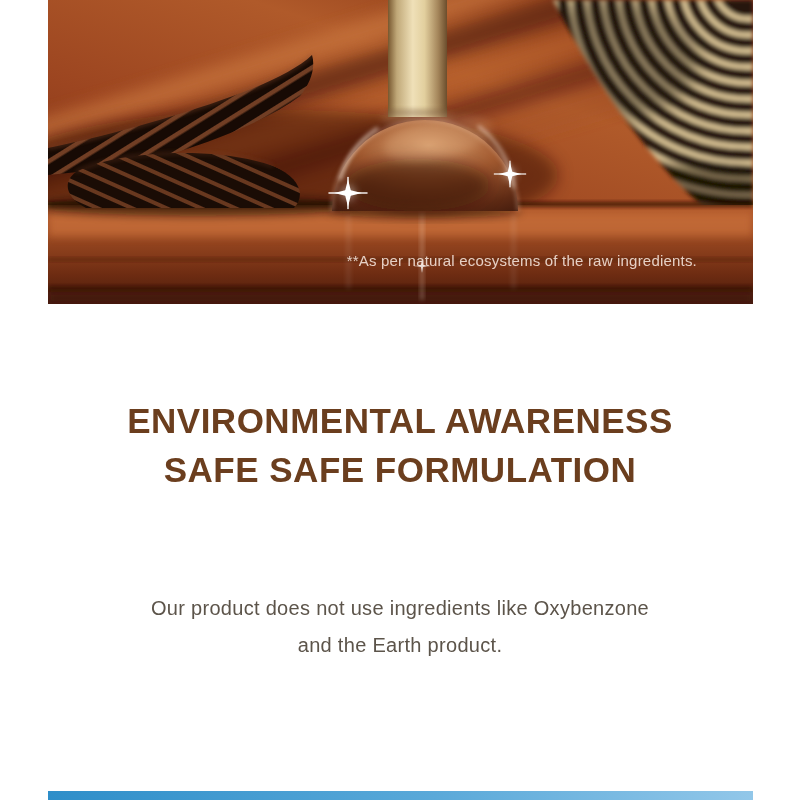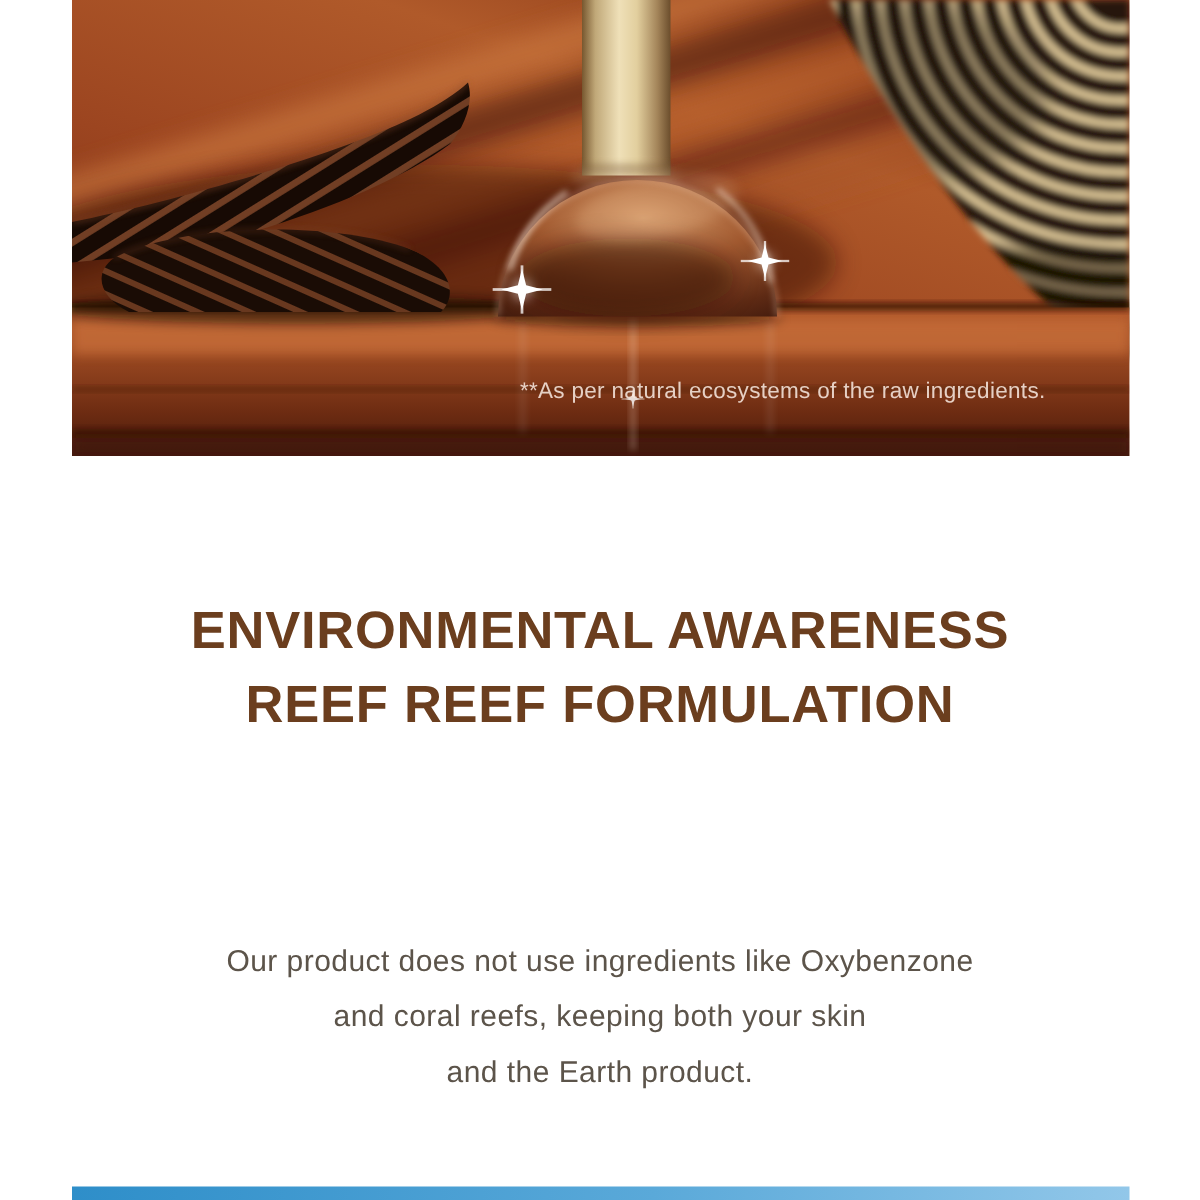--- a/index.html
+++ b/index.html
@@ -22,21 +22,21 @@
     position:absolute; top:396px; left:0; width:800px;
     text-align:center;
     color:#6b3e1e;
     font-weight:bold;
     font-size:35px; line-height:49px; letter-spacing:0.5px;
   }
   .bodytext {
     position:absolute; top:590px; left:0; width:800px;
     text-align:center;
     color:#5c544a;
-    font-size:20px; line-height:37px; letter-spacing:0.3px;margin-top:33px;
+    font-size:20px; line-height:37px; letter-spacing:0.3px;
   }
   .accent-strip {
     position:absolute; bottom:0; left:48px; width:705px; height:9px;
     background:linear-gradient(90deg,#2e8ec9 0%,#5aa9d9 55%,#92c7e9 100%);
   }
 </style>
 </head>
 <body>
 
 <div class="hero">
@@ -186,22 +186,21 @@
     <g>
       <use href="#spark" transform="translate(374,266) scale(0.45)" opacity="0.8"></use>
     </g>
   </svg>
 
   <div class="photo-caption">**As per natural ecosystems of the raw ingredients.</div>
 </div>
 
 <div class="headline">
   <div>ENVIRONMENTAL AWARENESS</div>
-  <div>REEF REEF FORMULATION</div>
+  <div>SAFE SAFE FORMULATION</div>
 </div>
 
 <div class="bodytext">
   <div>Our product does not use ingredients like Oxybenzone</div>
-  <div>and coral reefs, keeping both your skin</div>
   <div>and the Earth product.</div>
 </div>
 
 <div class="accent-strip"></div>
 
 </body></html>

